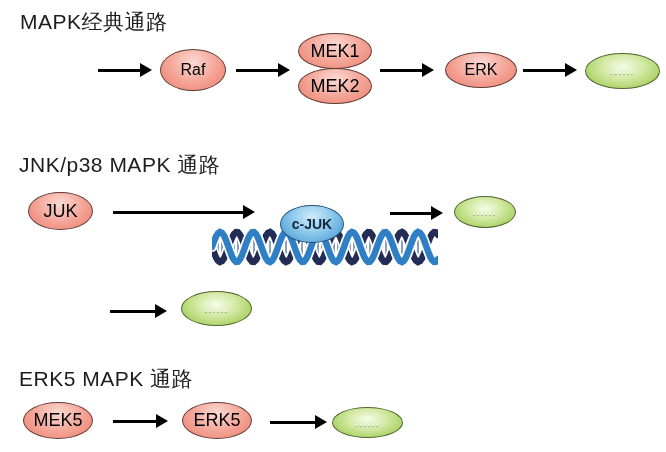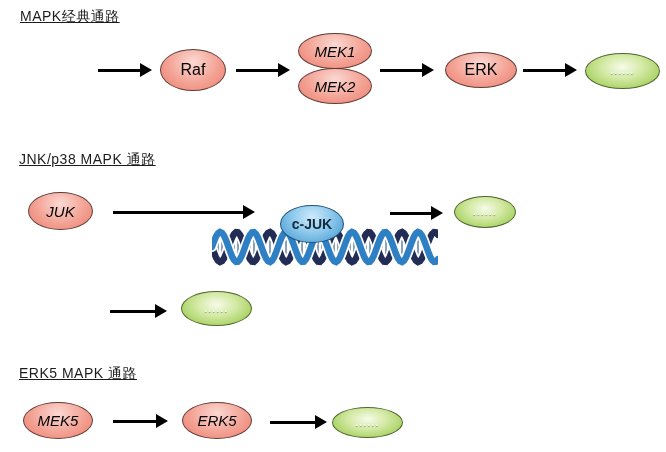--- a/index.html
+++ b/index.html
@@ -1,43 +1,43 @@
 <!DOCTYPE html>
 <html><head>
 <meta charset="utf-8">
 <style>
   html,body { margin:0; padding:0; background:#fff; }
   #canvas {
     position:relative; width:666px; height:452px; background:#ffffff;
     font-family:"Liberation Sans","DejaVu Sans",sans-serif; overflow:hidden;
   }
   .title {
-    position:absolute; font-size:14px; color:#1c1c1c; font-weight:500;
-    letter-spacing:0.5px; white-space:nowrap;text-decoration:underline;
+    position:absolute; font-size:21px; color:#1c1c1c; font-weight:500;
+    letter-spacing:0.5px; white-space:nowrap;
   }
   .node {
     position:absolute; border-radius:50%;
     display:flex; align-items:center; justify-content:center;
     color:#000; white-space:nowrap; box-sizing:border-box;
   }
   .node.pink {
     background: radial-gradient(ellipse at 50% 30%, #fbd9d3 0%, #f3a294 55%, #ec7e6f 100%);
     border:1.5px solid #5f3a34;
   }
   .node.green {
     background: radial-gradient(ellipse at 50% 38%, #f6fbe9 0%, #d3e9a4 40%, #8fc43c 100%);
     border:1.5px solid #4f662e;
   }
   .node.blue {
     background: radial-gradient(ellipse at 50% 30%, #cfeafb 0%, #8ec9ec 45%, #3f93cf 100%);
     border:1.5px solid #1e5076;
     color:#13293e; z-index:3;
   }
   .fs16 { font-size:16px; }
-  .fs15 { font-size:15px;font-style:italic; }
+  .fs15 { font-size:18px; }
   .fs14 { font-size:14px; font-weight:700; }
   .dots {
     font-size:9px; font-weight:bold; letter-spacing:1.5px; color:#ffffff;
     text-shadow:0 1px 1px rgba(40,60,20,0.55);
   }
   .arrow { position:absolute; height:14px; display:flex; align-items:center; }
   .arrow .shaft { flex:1; height:3px; background:#000; }
   .arrow .head {
     width:0; height:0;
     border-left:12px solid #000;

